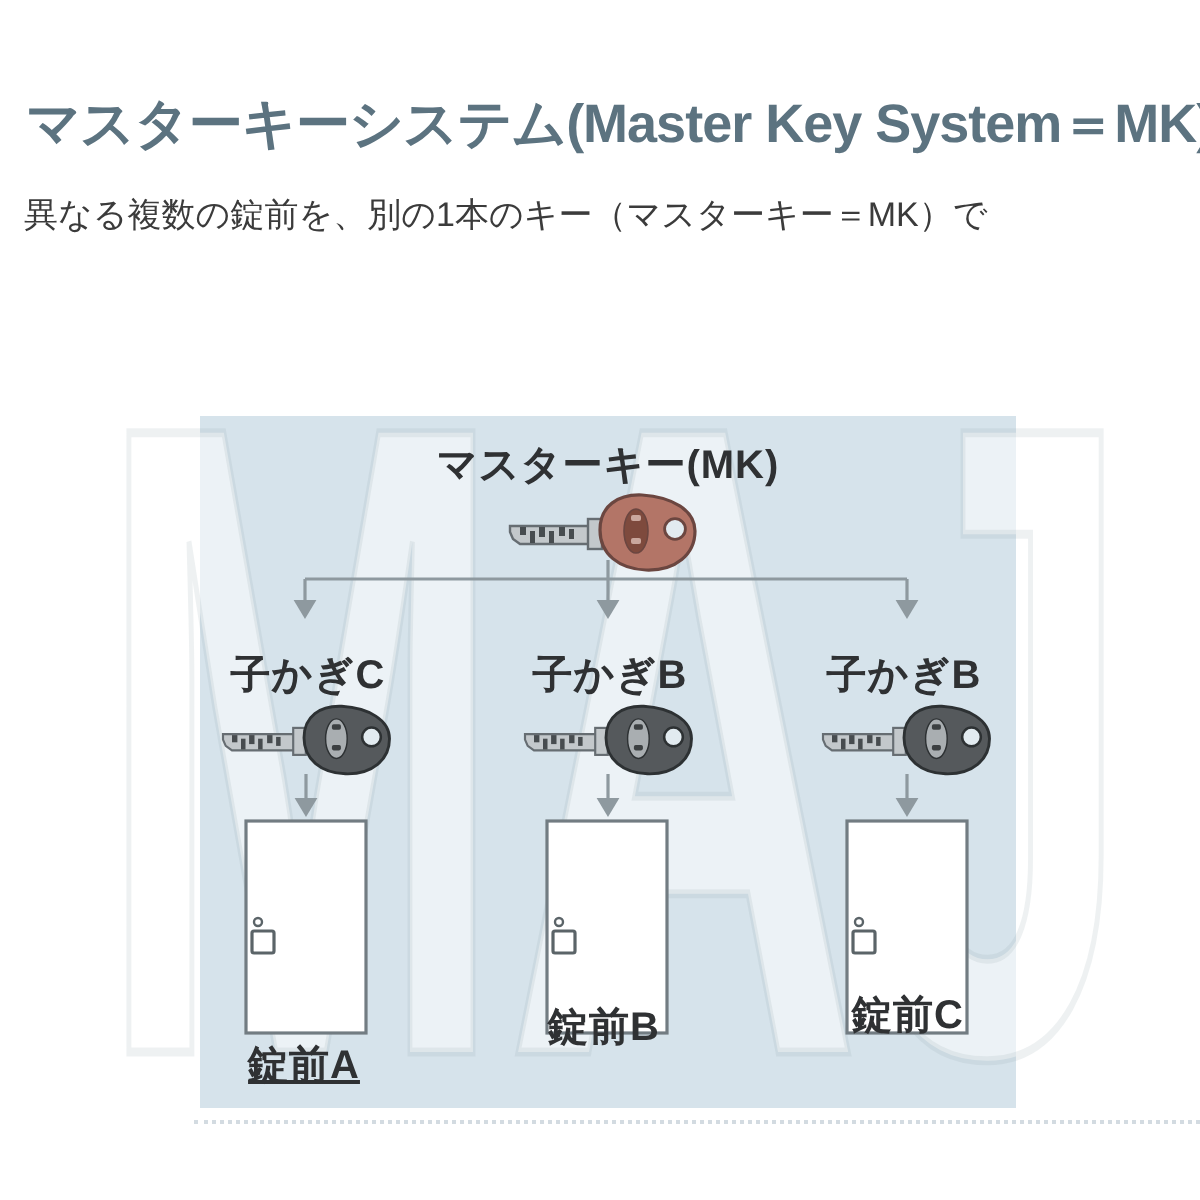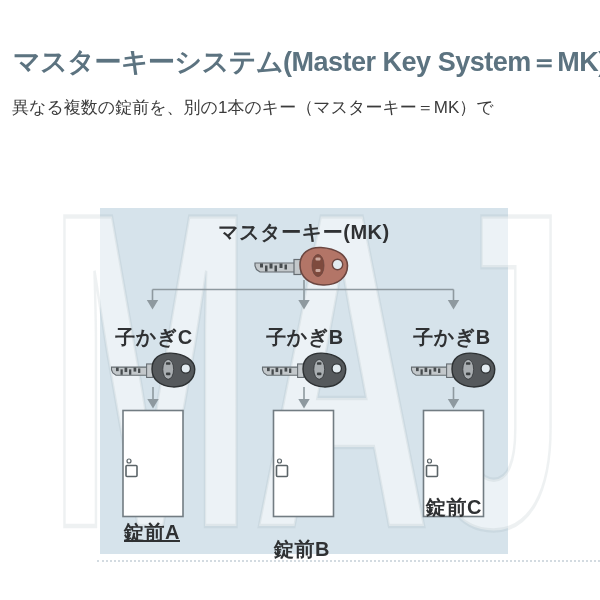--- a/index.html
+++ b/index.html
@@ -43,21 +43,21 @@
   .diagram-label{
     position:absolute;z-index:4;transform:translateX(-50%);
     font-size:20px;font-weight:bold;letter-spacing:0.5px;
     color:var(--label-text,#2f3133);white-space:nowrap;
   }
   .lbl-master{left:304px;top:219px;}
   .lbl-childA{left:154px;top:324px;}
   .lbl-childB{left:305px;top:324px;}
   .lbl-childC{left:452px;top:324px;}
   .lbl-lockA{left:152px;top:519px;text-decoration:underline;}
-  .lbl-lockB{left:302px;top:536px;}
+  .lbl-lockB{left:302px;top:500px;}
   .lbl-lockC{left:454px;top:494px;}
 
   .dotted-rule{
     position:absolute;left:97px;width:503px;top:560px;height:0;
     border-top:2px dotted rgba(168,184,195,0.5);z-index:1;
   }
 
   
   .connector{stroke:var(--connector-line,#8e999f);stroke-width:1.6;fill:none;}
   .arrowhead{fill:var(--connector-line,#8e999f);stroke:none;}

